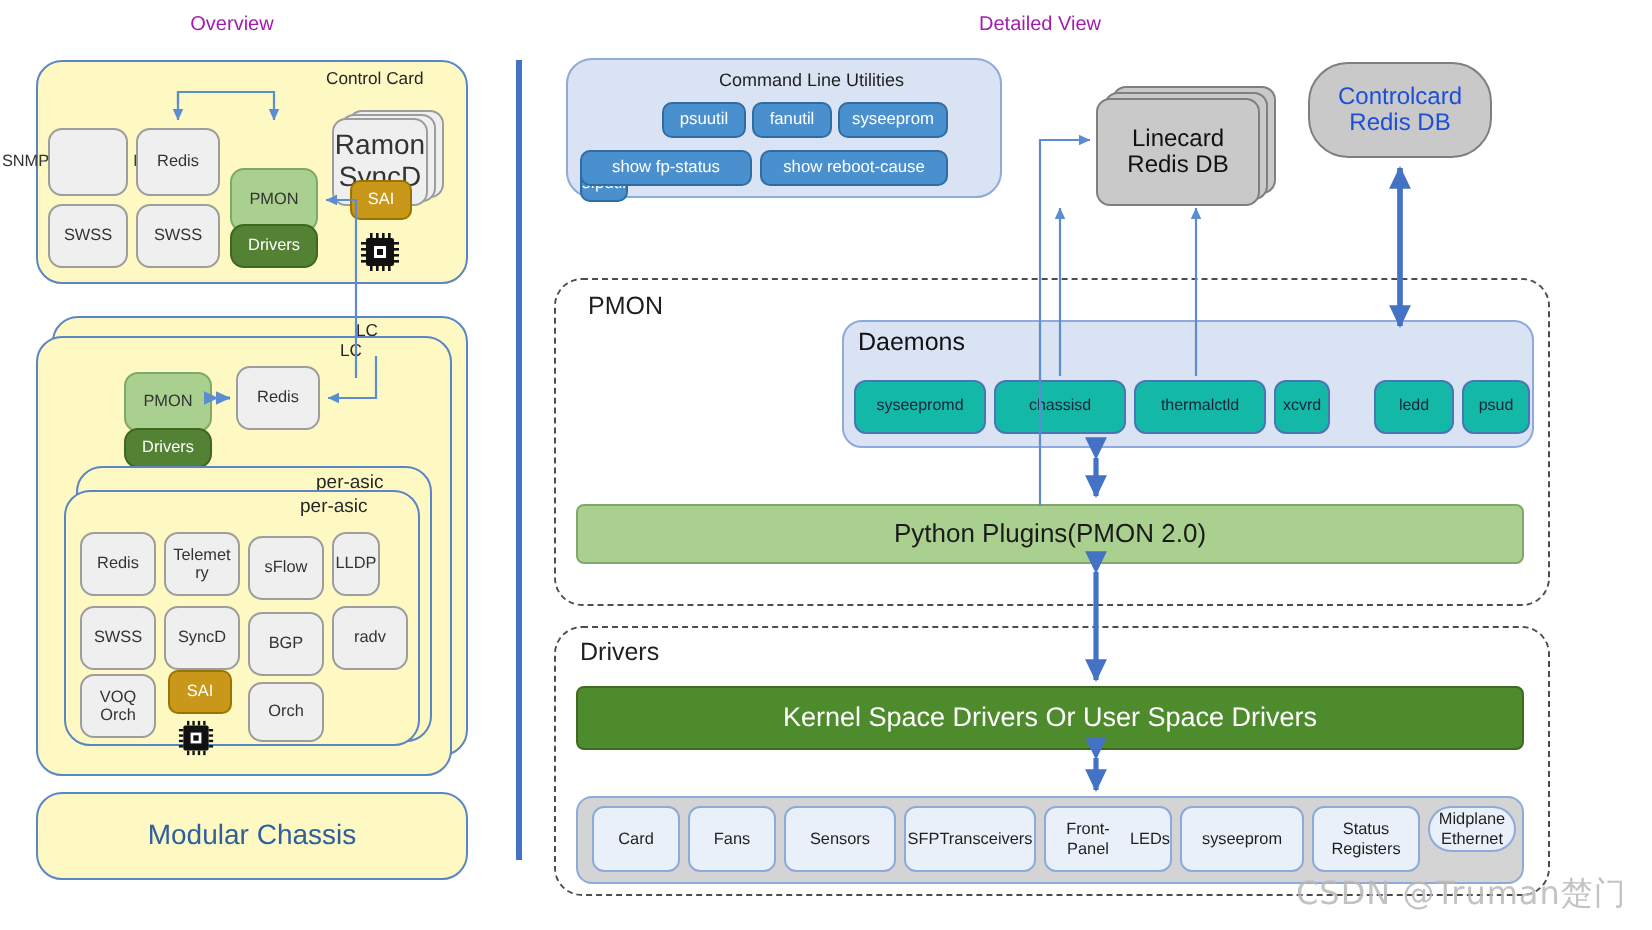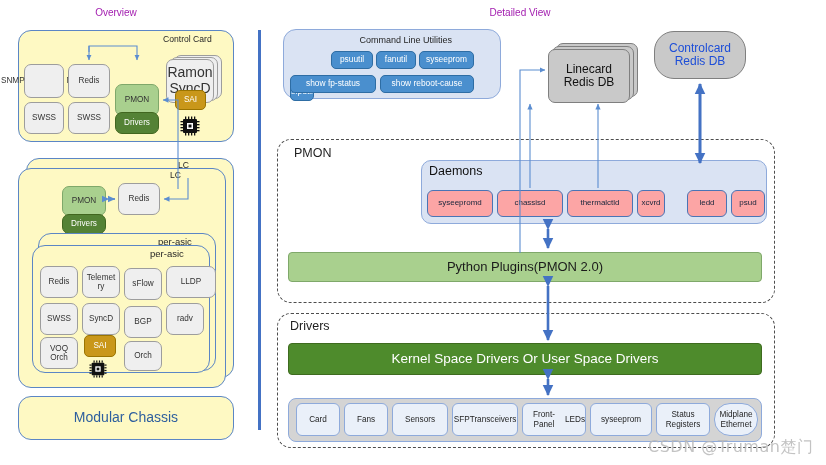--- a/index.html
+++ b/index.html
@@ -38,21 +38,21 @@
   .cliPanel{border:1.2px solid #8eaadb;border-radius:13px;background:#dae3f3;}
   .cliTitle{font-size:9px;color:#1f1f1f;}
   .btnblue{border:1px solid #2e6da4;border-radius:5px;background:#4a8fce;
            color:#fff;font-size:8.4px;}
   .dbbox{border:1.3px solid #7f7f7f;border-radius:20px;background:#c9c9c9;
          font-size:12px;color:#1d4ed8;}
   .dashed{border:1.4px dashed #4d4d4d;border-radius:14px;background:#fff;}
   .secLbl{font-size:12.5px;color:#1f1f1f;}
   .daemonsPanel{border:1.2px solid #8eaadb;border-radius:10px;background:#dae3f3;}
   .daemonsTitle{font-size:12.5px;color:#111;}
-  .daemonBtn{border:1px solid #4a74b5;border-radius:6px;background:#fca5a5;
+  .daemonBtn{border:1px solid #4a74b5;border-radius:6px;background:#14b8a6;
              color:#17243a;font-size:8px;}
   .pyPlugins{border:1.2px solid #7fa86a;border-radius:4px;background:#a9d08e;
              color:#1b1b1b;font-size:13px;}
   .kernel{border:1.2px solid #3e6b1f;border-radius:4px;background:#4e8b2c;
           color:#fff;font-size:13.5px;}
   .hwPanel{border:1.2px solid #8eaadb;border-radius:8px;background:#d4d4d4;}
   .hwBtn{border:1.1px solid #8eaadb;border-radius:6px;background:#eaf0f9;
          color:#1f1f1f;font-size:8.2px;}
 
   
@@ -153,21 +153,21 @@
 <div class="abs graybox ctr" style="left:40px;top:266px;width:38px;height:32px;">
   <span>Redis</span>
 </div>
 <div class="abs graybox ctr" style="left:82px;top:266px;width:38px;height:32px;flex-direction:column;">
   <span>Telemet</span>
   <span>ry</span>
 </div>
 <div class="abs graybox ctr" style="left:124px;top:268px;width:38px;height:32px;">
   <span>sFlow</span>
 </div>
-<div class="abs graybox ctr" style="left:166px;top:266px;width:50px;height:32px;">
+<div class="abs graybox ctr" style="left:166px;top:266px;width:24px;height:32px;">
   <span>LLDP</span>
 </div>
 
 <div class="abs graybox ctr" style="left:40px;top:303px;width:38px;height:32px;">
   <span>SWSS</span>
 </div>
 <div class="abs graybox ctr" style="left:82px;top:303px;width:38px;height:32px;">
   <span>SyncD</span>
 </div>
 <div class="abs graybox ctr" style="left:124px;top:306px;width:38px;height:32px;">
@@ -314,21 +314,21 @@
   <span>LEDs</span>
 </div>
 <div class="abs hwBtn ctr" style="left:590px;top:403px;width:62px;height:33px;flex-direction:column;">
   <span>syseeprom</span>
   <span></span>
 </div>
 <div class="abs hwBtn ctr" style="left:656px;top:403px;width:54px;height:33px;flex-direction:column;">
   <span>Status</span>
   <span>Registers</span>
 </div>
-<div class="abs hwBtn ctr" style="left:714px;top:403px;width:44px;height:33px;flex-direction:column;border-radius:16px;">
+<div class="abs hwBtn ctr" style="left:714px;top:403px;width:44px;height:23px;flex-direction:column;border-radius:16px;">
   <span>Midplane</span>
   <span>Ethernet</span>
 </div>
 
 <svg class="arrows">
   <defs>
     <marker id="ahThin" markerWidth="6" markerHeight="6" refX="5" refY="3" orient="auto" markerUnits="strokeWidth">
       <path d="M0,0.6 L5.2,3 L0,5.4 z" fill="#5b8dd0"></path>
     </marker>
     <marker id="ahThick" markerWidth="5" markerHeight="5" refX="4" refY="2.5" orient="auto" markerUnits="strokeWidth">

